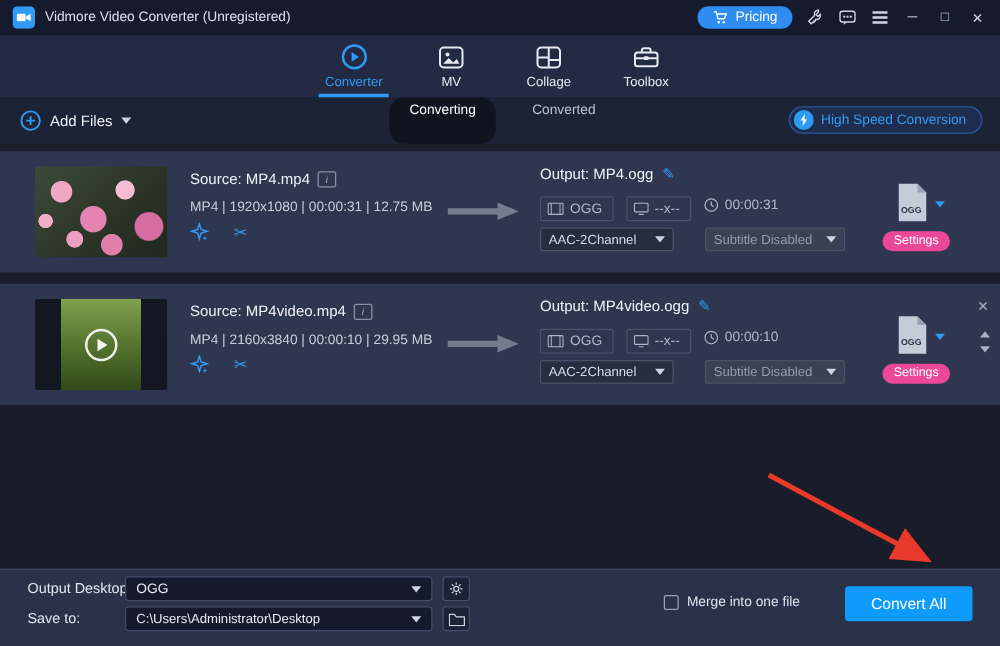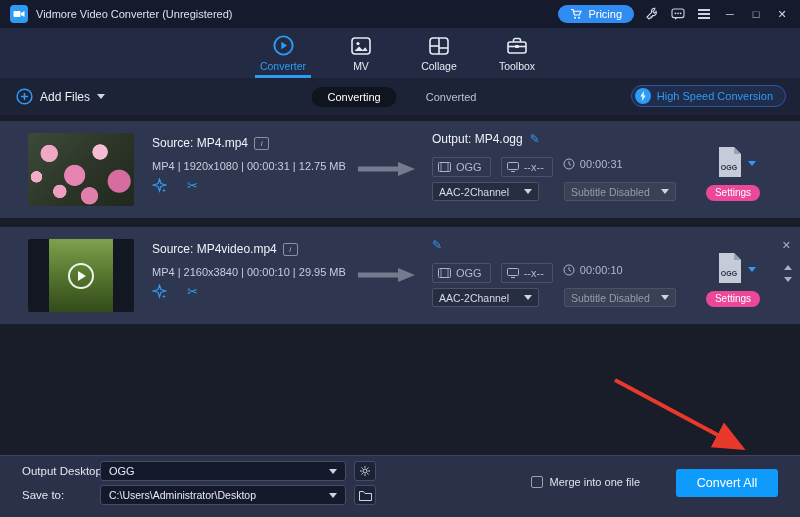--- a/index.html
+++ b/index.html
@@ -24,21 +24,21 @@
   .nav-tab{width:78px;display:flex;flex-direction:column;align-items:center;justify-content:center;gap:3px;position:relative;cursor:pointer}
   .nav-tab .lbl{font-size:10.5px;color:#e7eaf3}
   .nav-tab.active .lbl{color:#2e9bf5}
   .nav-tab.active::after{content:"";position:absolute;bottom:0;left:11px;right:11px;height:3px;background:#2e9bf5}
 
   
   .toolbar{position:absolute;top:78px;left:0;width:100%;height:37px;background:#1d2336}
   .add-files{position:absolute;left:16px;top:0;height:37px;display:flex;align-items:center;gap:7px;cursor:pointer}
   .add-lbl{font-size:12px;color:#eef1f7}
   .tri{width:0;height:0;border-left:4px solid transparent;border-right:4px solid transparent;border-top:5px solid #cfd4e2}
-  .mid-tabs{position:absolute;left:50%;top:0;transform:translateX(-50%);height:37px;display:flex;align-items:center;gap:17px}
+  .mid-tabs{position:absolute;left:50%;top:0;transform:translateX(-50%);height:37px;display:flex;gap:17px}
   .pill-active{background:#10141f;color:#fff;font-size:11px;padding:4px 16px;border-radius:12px;cursor:pointer}
   .pill{color:#bcc2d2;font-size:11px;padding:4px 12px;cursor:pointer}
   .hsc{position:absolute;right:14px;top:7px;height:22px;display:flex;align-items:center;gap:6px;background:#1f2c4c;border:1px solid #2c57a0;border-radius:12px;padding:0 12px 0 3px;color:#2e9bf5;font-size:11px;cursor:pointer;box-sizing:border-box}
 
   
   .file-row{position:absolute;left:0;width:100%;height:97px;background:#2f3650}
   .row1{top:121px}.row2{top:227px}
   .thumb{position:absolute;left:28px;top:12px;width:106px;height:73px;border-radius:2px;overflow:hidden}
   .thumb1{background:
     radial-gradient(circle 9px at 20% 28%, #f0a7c4 92%, transparent),
@@ -309,20 +309,21 @@
           </svg>
       </span>
       <span class="tool-ic scissors">✂</span>
     </div>
     <span class="arrow-wrap">
       <svg width="58" height="16" viewBox="0 0 58 16">
           <path d="M0 5.5h40V1l17 7-17 7v-4.5H0z" fill="#747b8f"></path>
         </svg>
     </span>
     <div class="out-title">
+      <span>Output: MP4video.ogg</span>
       <span class="pencil">✎</span>
     </div>
     <div class="out-format">
       <span class="fbox">
         <span style="display:flex">
             <svg width="13" height="10" viewBox="0 0 13 10">
               <rect x="0.5" y="0.5" width="12" height="9" rx="1" fill="none" stroke="#aeb4c6"></rect>
               <line x1="3" y1="0.5" x2="3" y2="9.5" stroke="#aeb4c6" stroke-width=".8"></line>
               <line x1="10" y1="0.5" x2="10" y2="9.5" stroke="#aeb4c6" stroke-width=".8"></line>
             </svg>

